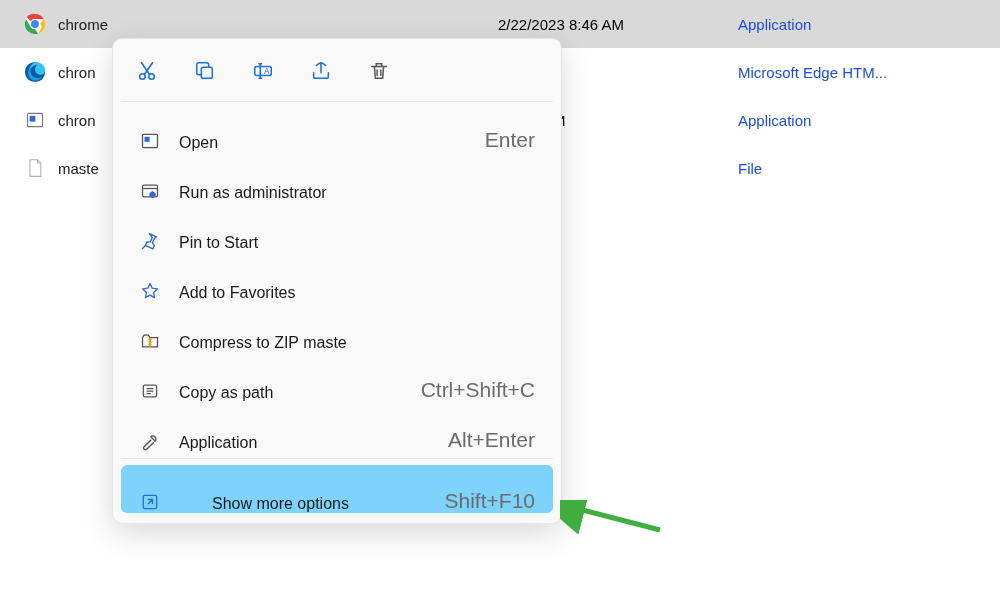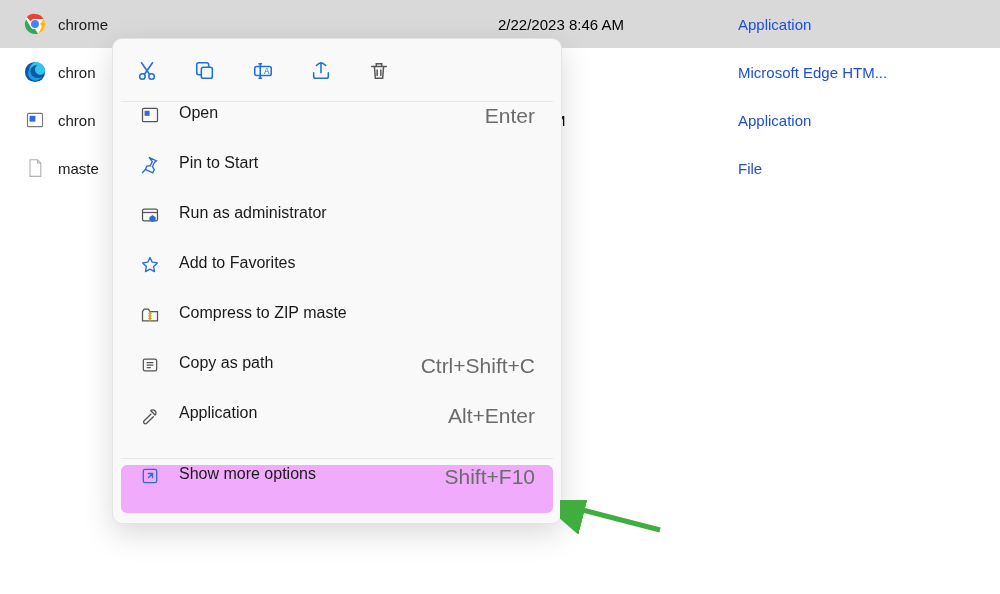--- a/index.html
+++ b/index.html
@@ -55,28 +55,28 @@
   .toolbar-btn {
     width: 24px; height: 24px;
     display: inline-flex; align-items: center; justify-content: center;
     cursor: pointer;
   }
   .sep {
     height: 1px; background: #e6e6e6; margin: 0 8px;
   }
   .menu-item {
     display: flex;
-    align-items: flex-start;
+    align-items: flex-end;
     height: 48px;
     padding: 0 18px 0 18px;
     margin: 2px 8px;
     border-radius: 6px;
     cursor: pointer;
   }
-  .menu-item.highlight { background: #f0abfc; }
+  .menu-item.highlight { background: #7dd3fc; gap: 33px; }
   .menu-icon {
     width: 22px; height: 22px;
     display: inline-flex; align-items: center; justify-content: center;
     margin-right: 18px;
     flex-shrink: 0;
   }
   .menu-label { flex: 1; color: #1a1a1a; font-size: 16px; }
   .menu-accel { color: #6b6b6b; font-size: 21px; }
 
   
@@ -191,38 +191,38 @@
         <rect x="3" y="4" width="18" height="16" rx="1.5"></rect>
         <rect x="5.5" y="7" width="6" height="6" fill="#2f6bd6" stroke="none"></rect>
       </svg>
     </span>
     <span class="menu-label">Open</span>
     <span class="menu-accel">Enter</span>
   </div>
 
   <div class="menu-item">
     <span class="menu-icon">
+      <svg viewBox="0 0 24 24" width="20" height="20" fill="none" stroke="#555" stroke-width="1.5">
+        <rect x="3" y="5" width="18" height="14" rx="2"></rect>
+        <path d="M3 9h18"></path>
+        <path d="M15 13l3 2v3l-3 1.5L12 18v-3z" fill="#2f6bd6" stroke="#2f6bd6"></path>
+      </svg>
+    </span>
+    <span class="menu-label">Run as administrator</span>
+    <span class="menu-accel"></span>
+  </div>
+
+  <div class="menu-item">
+    <span class="menu-icon">
       <svg viewBox="0 0 24 24" width="20" height="20" fill="none" stroke="#2f6bd6" stroke-width="1.6" stroke-linecap="round">
         <path d="M14 3l7 7-3 1-4 4 1 4-3 3-7-7 3-3 4 1 4-4z" transform="rotate(-20 12 12)"></path>
         <path d="M6 18l-3 3"></path>
       </svg>
     </span>
     <span class="menu-label">Pin to Start</span>
-    <span class="menu-accel"></span>
-  </div>
-
-  <div class="menu-item">
-    <span class="menu-icon">
-      <svg viewBox="0 0 24 24" width="20" height="20" fill="none" stroke="#555" stroke-width="1.5">
-        <rect x="3" y="5" width="18" height="14" rx="2"></rect>
-        <path d="M3 9h18"></path>
-        <path d="M15 13l3 2v3l-3 1.5L12 18v-3z" fill="#2f6bd6" stroke="#2f6bd6"></path>
-      </svg>
-    </span>
-    <span class="menu-label">Run as administrator</span>
     <span class="menu-accel"></span>
   </div>
 
   <div class="menu-item">
     <span class="menu-icon">
       <svg viewBox="0 0 24 24" width="20" height="20" fill="none" stroke="#2f6bd6" stroke-width="1.6" stroke-linejoin="round">
         <path d="M12 3l2.7 5.6 6.1.9-4.4 4.3 1 6.1L12 17l-5.4 2.9 1-6.1L3.2 9.5l6.1-.9z"></path>
       </svg>
     </span>
     <span class="menu-label">Add to Favorites</span>

